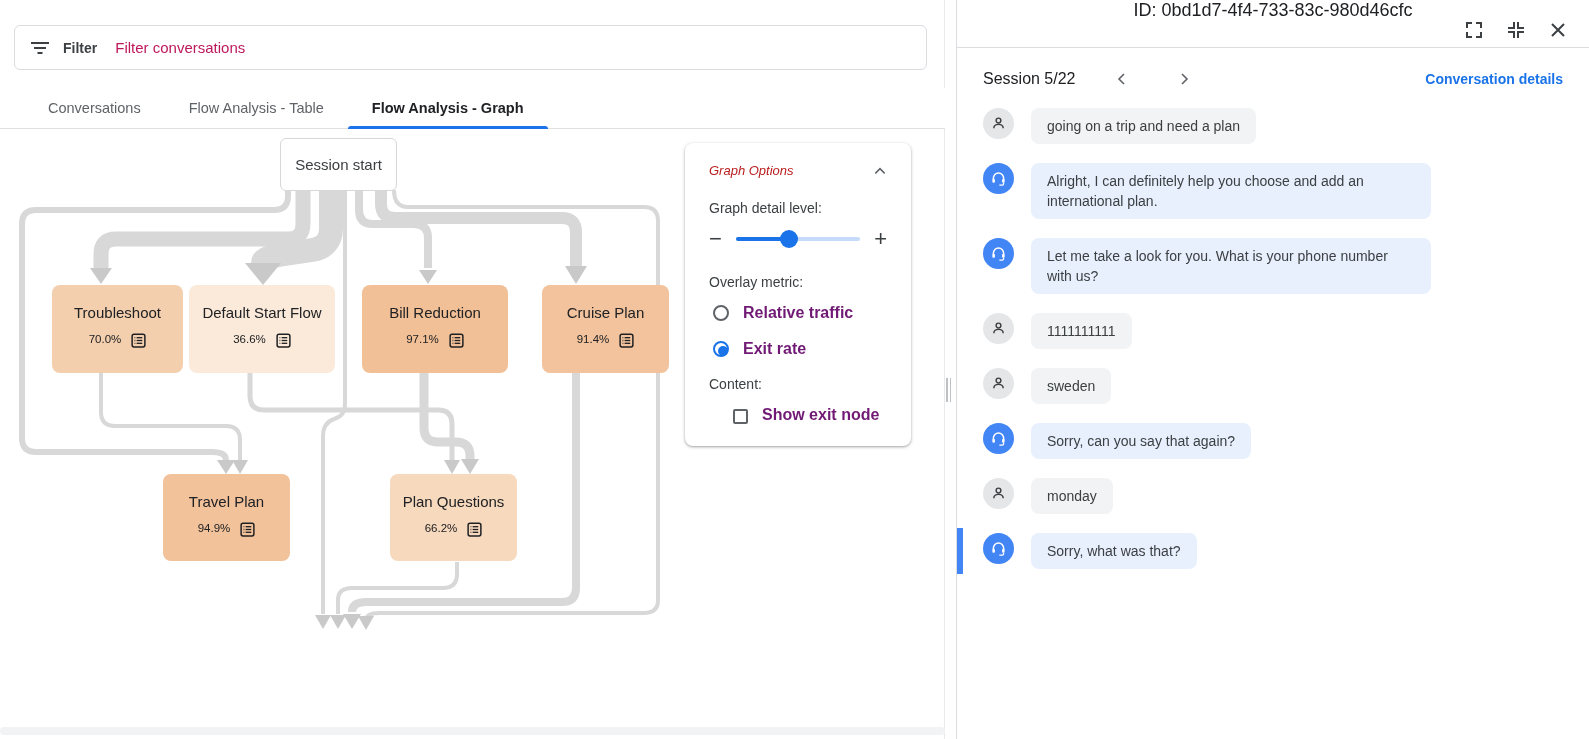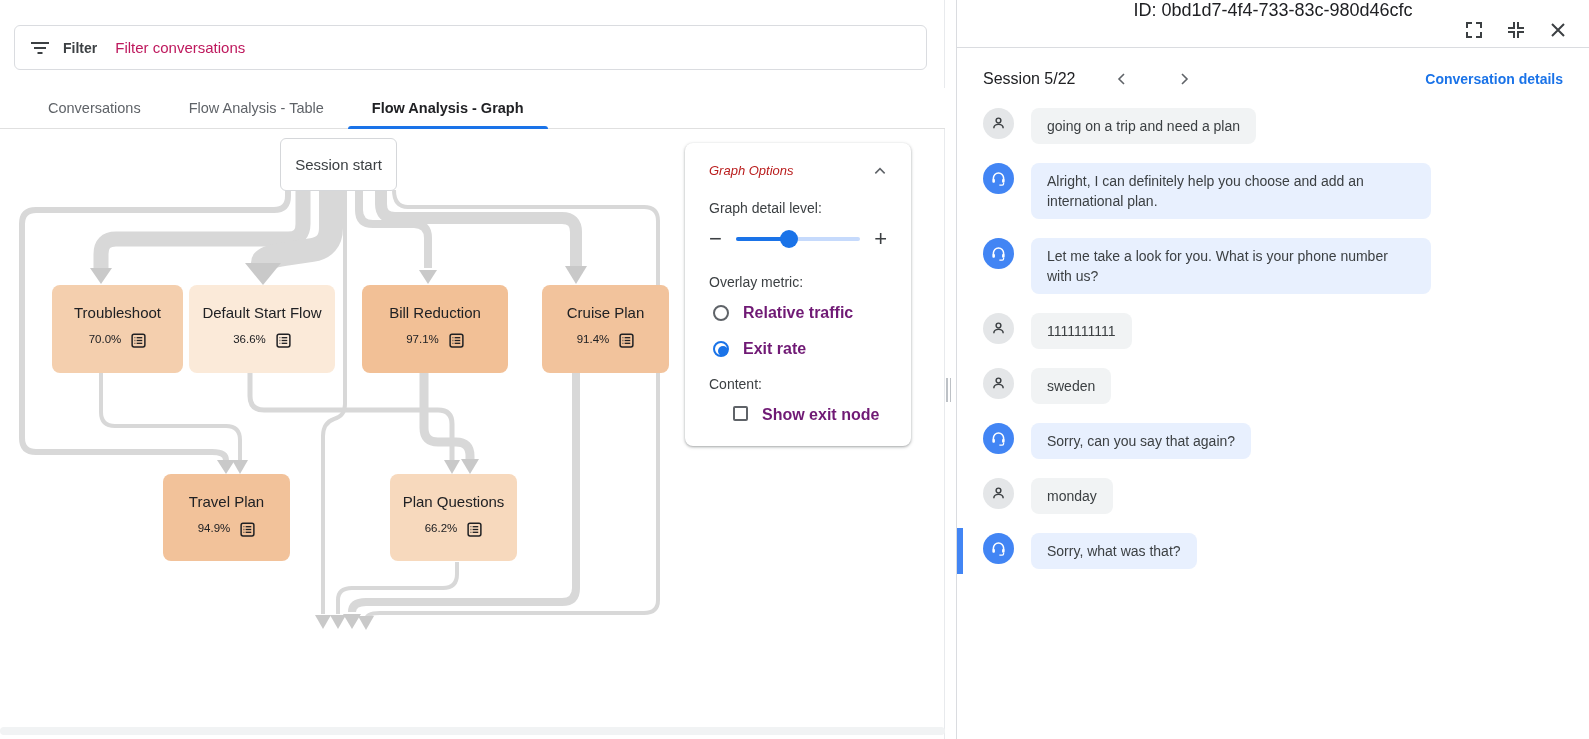--- a/index.html
+++ b/index.html
@@ -53,21 +53,21 @@
   .slider-thumb { position:absolute; top:50%; width:18px; height:18px; background:#1a73e8;
     border-radius:50%; transform:translate(-50%,-50%); cursor:pointer; }
   .radio-row { display:flex; align-items:center; margin:0 0 18px 4px; cursor:pointer; }
   .radio { width:16px; height:16px; border:2px solid #5f6368; border-radius:50%;
     margin-right:14px; flex:none; position:relative; }
   .radio-row.selected .radio { border-color:#1a73e8; }
   .radio-row.selected .radio::after { content:""; position:absolute; left:3px; top:3px;
     width:10px; height:10px; border-radius:50%; background:#1a73e8; }
   .radio-lbl, .check-lbl { font-size:16px; color:#701a75;font-weight:bold; }
   .content-label { margin-top:6px; }
-  .check-row { display:flex; align-items:flex-start; margin-left:4px; cursor:pointer;padding-left:20px; }
+  .check-row { display:flex; align-items:flex-end; margin-left:4px; cursor:pointer;padding-left:20px; }
   .checkbox { width:15px; height:15px; border:2px solid #5f6368; border-radius:2px; margin-right:14px; flex:none; }
 
   
   .v-divider { position:absolute; left:944px; top:0; width:1px; height:739px; background:#e8eaed; }
   .resize-handle { position:absolute; left:946px; top:378px; width:8px; height:24px; cursor:col-resize; }
   .resize-handle span { display:inline-block; width:1.5px; height:24px; background:#bdc1c6; margin-right:2px; }
 
   
   .details-panel { position:absolute; left:956px; top:0; width:633px; height:739px;
     background:#fff; border-left:1px solid #dadce0; }

